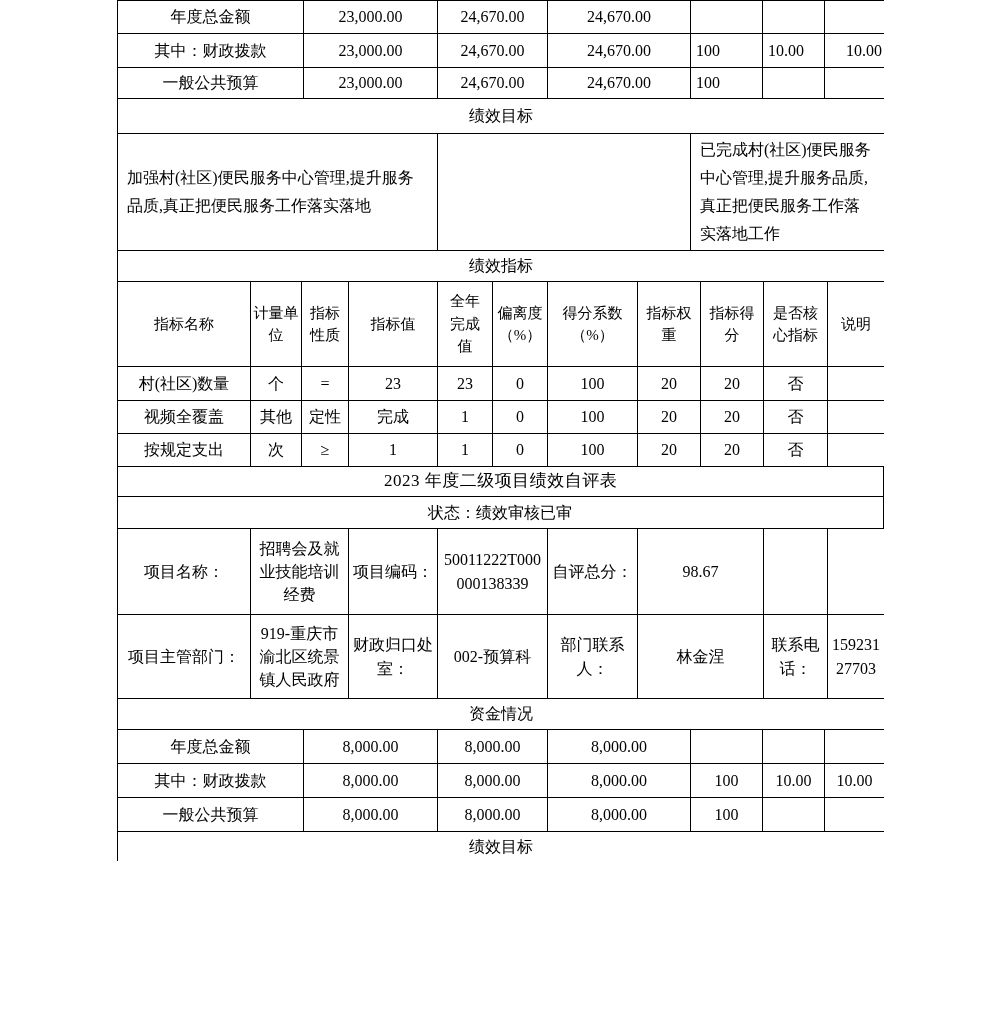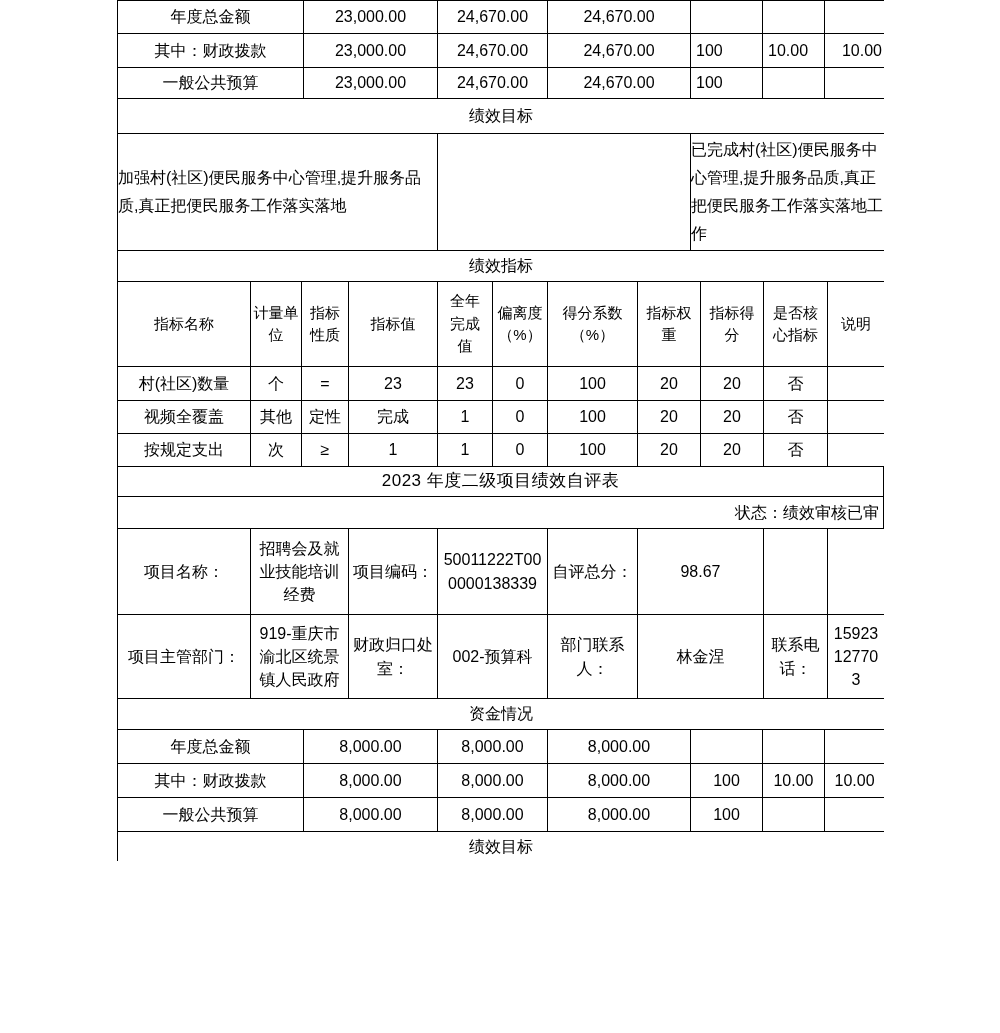--- a/index.html
+++ b/index.html
@@ -1,38 +1,38 @@
 <!DOCTYPE html>
 <html><head>
 <meta charset="utf-8">
 <style>
   html,body { margin:0; padding:0; background:#ffffff; }
   #page {
     position:relative; width:884px; height:1033px;
     background:#ffffff; overflow:hidden;
-    font-family:Liberation Sans, sans-serif;
+    font-family:Liberation Serif, serif;
     color:#000; font-size:16px;
   }
   .doc { position:absolute; left:117px; top:0; width:767px; }
   table {
     border-collapse:collapse; table-layout:fixed; width:767px;
     margin:0; margin-top:-1px; empty-cells:show;
   }
   table.first { margin-top:0; }
   td {
     border:1px solid #000; text-align:center; vertical-align:middle;
     padding:1px 3px; overflow:hidden; line-height:1.45;
     word-break:break-word; overflow-wrap:break-word;
   }
   .section-cell { font-size:16px; }
   .title-cell { font-size:17px; letter-spacing:0.5px; }
-  .status-cell { text-align:right; padding-right:4px; }
+  .status-cell { padding-right:4px; }
   .al { text-align:left; padding-left:5px; }
   .ar { text-align:right; padding-right:2px; }
-  .goaltxt { text-align:left; line-height:1.75; padding:2px 0; }
+  .goaltxt { text-align:left; line-height:1.75; padding:2px 9px; }
   .ind-head td { font-size:15px; line-height:1.5; padding:1px 2px; }
   .w-narrow { display:inline-block; max-width:32px; }
   .w-goal3 { display:inline-block; max-width:152px; }
   .brkall { word-break:break-all; }
   .no-bottom td { border-bottom:none; }
 </style>
 </head>
 <body>
 
 <div id="page">

